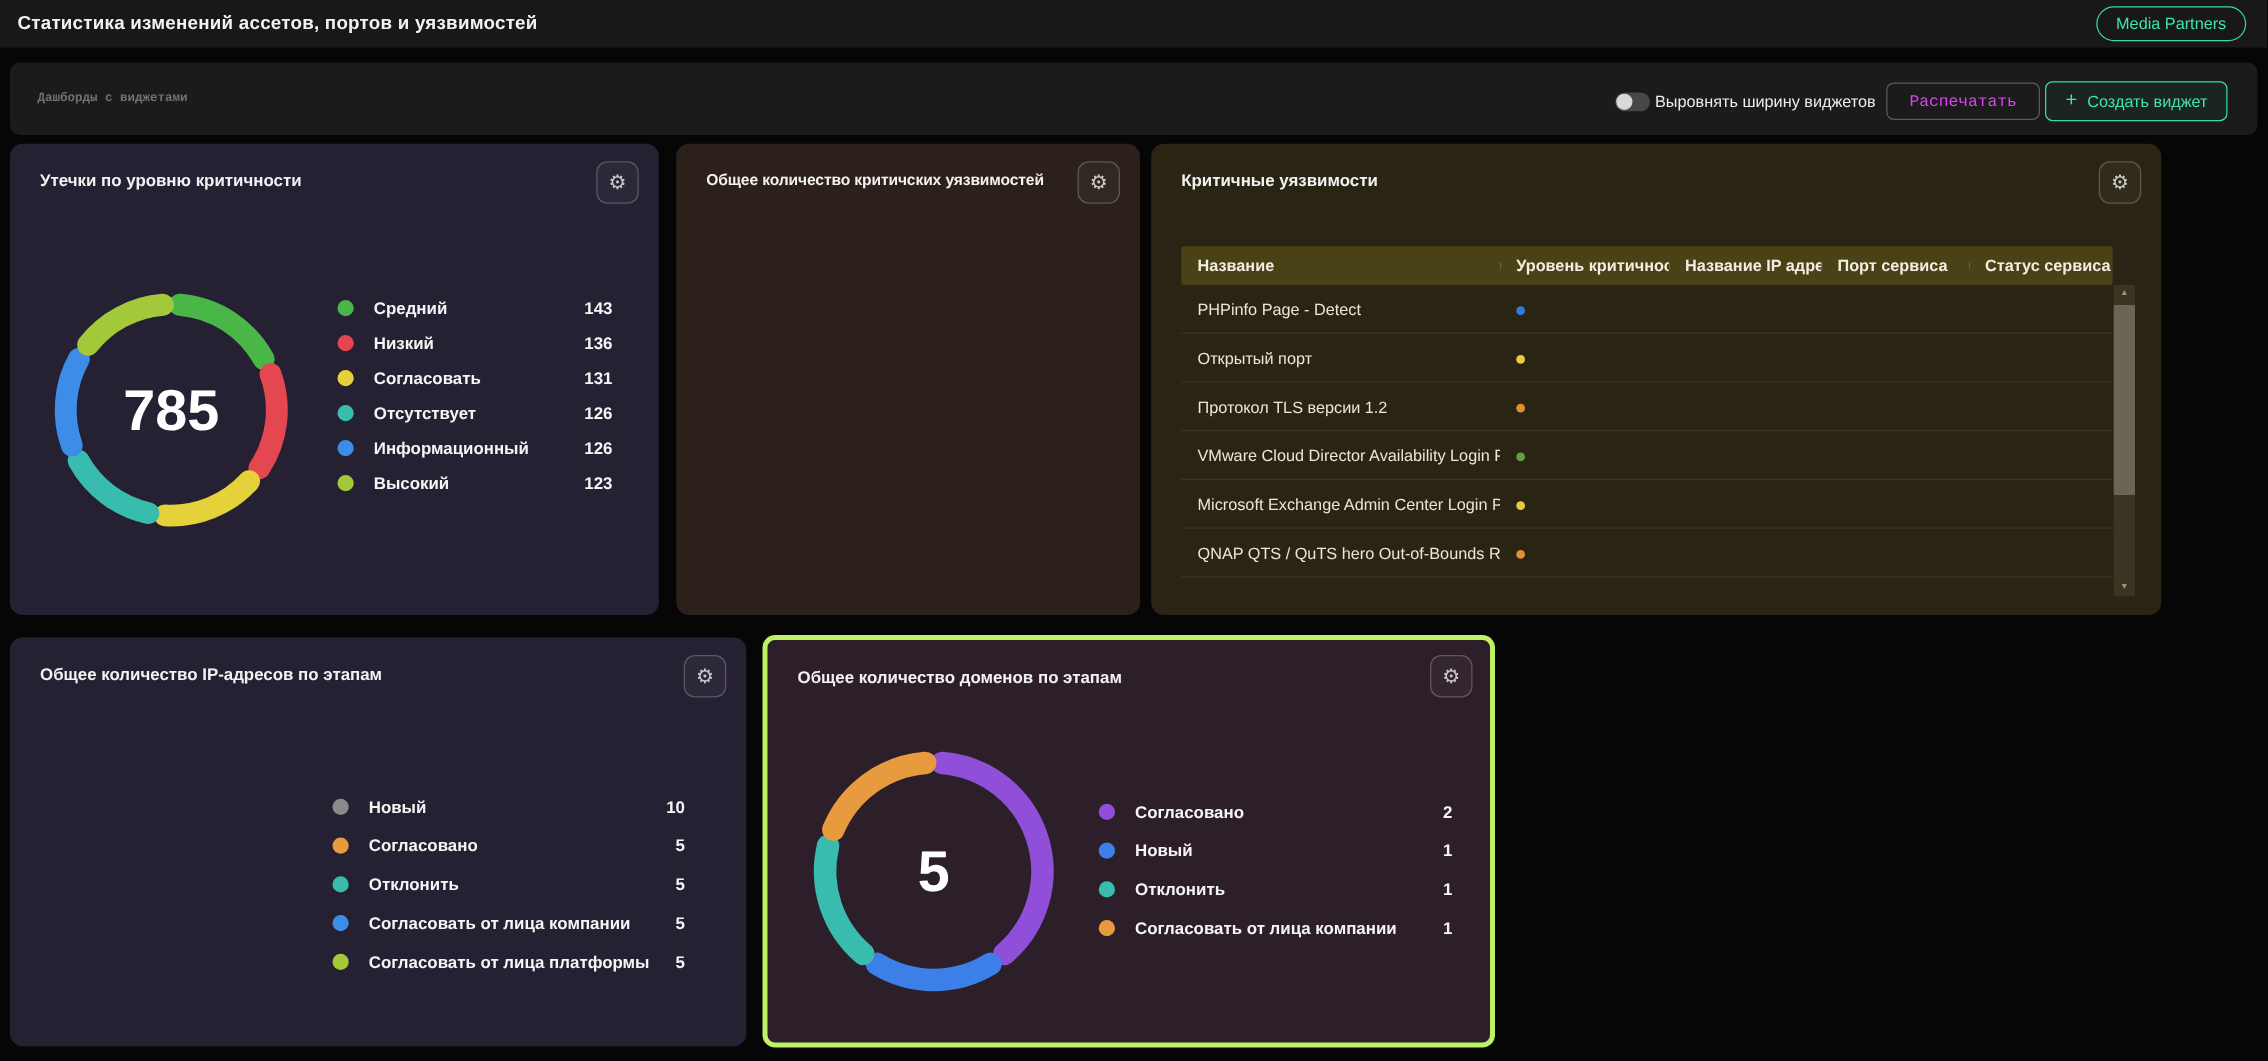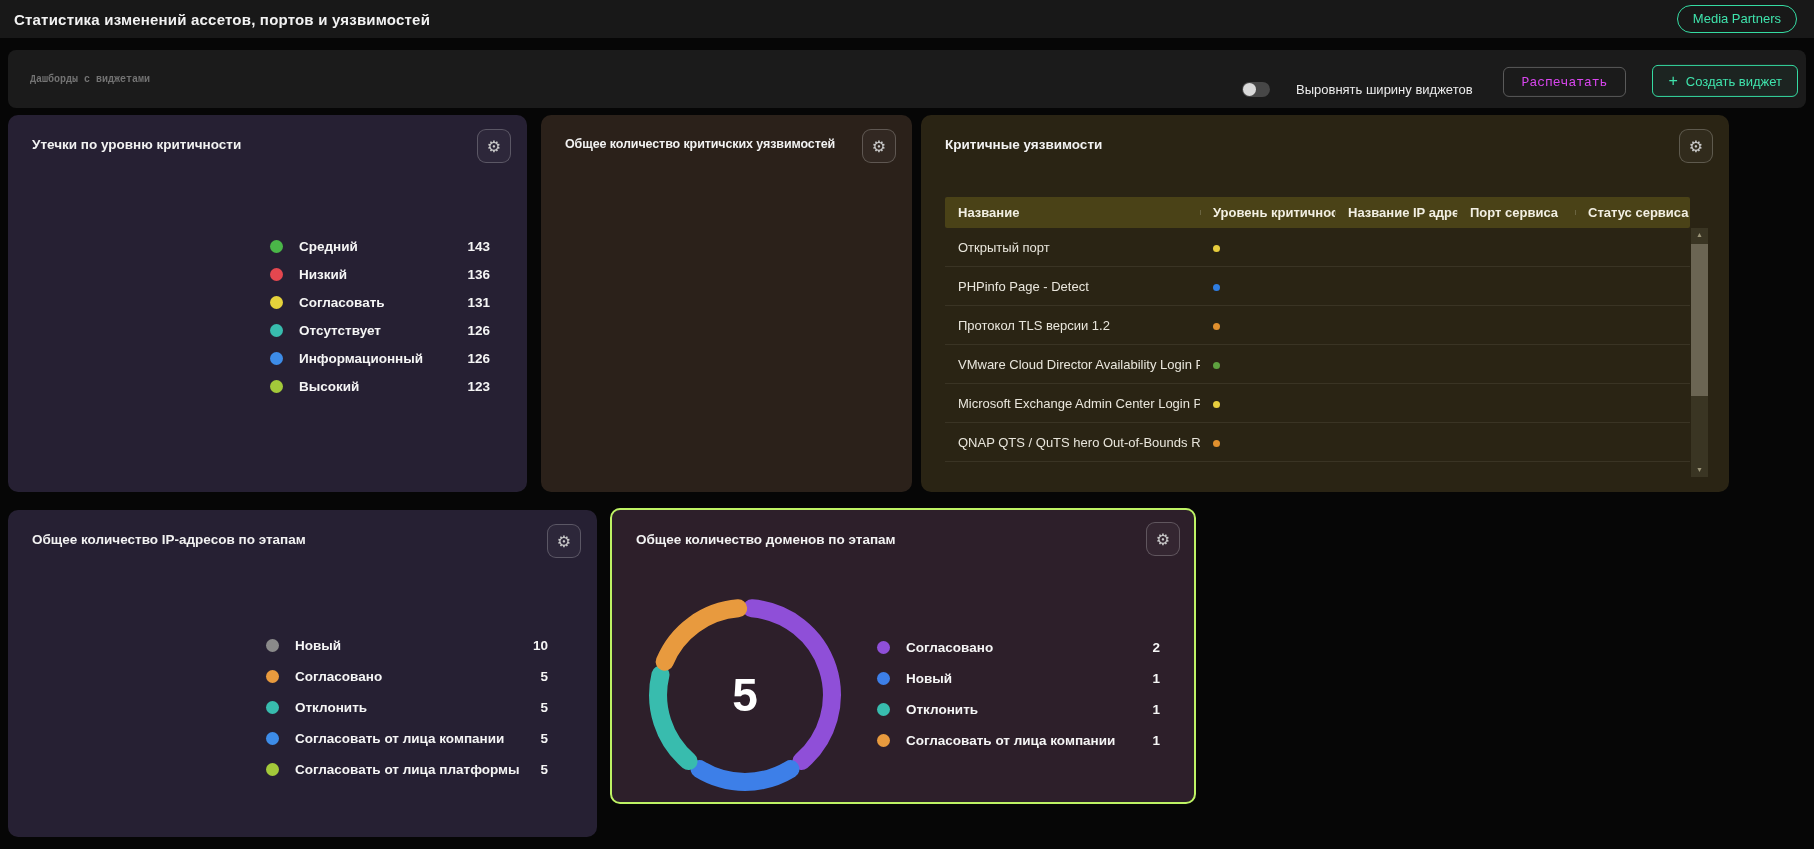--- a/index.html
+++ b/index.html
@@ -14,40 +14,40 @@
     font-size:15px; font-weight:bold; color:#f2f2f2; letter-spacing:.2px; white-space:nowrap; }
   .media-partners-btn { position:absolute; right:17px; top:5px; height:28px; padding:0 15px;
     border:1px solid #35dba2; border-radius:15px; background:transparent;
     color:#3fe3ac; font-size:13px; line-height:26px; font-family:inherit; cursor:pointer; }
 
   
   .toolbar { position:absolute; left:8px; top:50px; width:1798px; height:58px;
     background:#1b1b1b; border-radius:8px; }
   .toolbar-title { position:absolute; left:22px; top:50%; transform:translateY(-50%);
     font-size:10px; font-weight:bold; color:#737373;font-family:Liberation Mono, monospace; }
-  .toolbar-right { position:absolute; right:8px; top:50%; transform:translateY(-44%);
-    display:flex; align-items:flex-end; gap:26px; }
+  .toolbar-right { position:absolute; right:24px; top:50%; transform:translateY(-44%);
+    display:flex; align-items:center; gap:4px; }
   .switch { width:28px; height:15px; border-radius:8px; background:#474747; position:relative; cursor:pointer; }
   .switch .knob { position:absolute; left:1px; top:1px; width:13px; height:13px; border-radius:50%; background:#d9d9d9; }
   .toggle-label { font-size:13px; color:#ececec; margin-right:4px; white-space:nowrap; }
   .print-btn { height:30px; padding:0 18px; background:transparent; border:1px solid #5a5a5a;
     border-radius:6px; color:#d946ef; font-size:13px; font-family:Liberation Mono, monospace; cursor:pointer; }
   .create-btn { height:32px; padding:0 15px; background:rgba(53,219,162,0.05); border:1px solid #35dba2;
     border-radius:6px; color:#3fe3ac; font-size:13px; font-family:inherit; cursor:pointer;
     display:flex; align-items:center; gap:8px; }
   .create-btn .plus { font-size:16px; line-height:1; font-weight:normal; }
 
   
   .widget { position:absolute; border-radius:10px; overflow:hidden; }
   #w1 { left:8px;   top:115px; width:519px; height:377px; background:#262033; }
   #w2 { left:541px; top:115px; width:371px; height:377px; background:#2b211a; }
   #w3 { left:921px; top:115px; width:808px; height:377px; background:#2a2414; }
   #w4 { left:8px;   top:510px; width:589px; height:327px; background:#262033; }
-  #w5 { left:610px; top:508px; width:586px; height:296px; background:#2d1f2a;
-        border:2px solid #bef264; box-sizing:border-box; }
+  #w5 { left:610px; top:508px; width:586px; height:330px; background:#2d1f2a;
+        border:4px solid #bef264; box-sizing:border-box; }
   .widget-title { position:absolute; left:24px; top:22px; font-size:13.5px; font-weight:bold;
     color:#f2f2f2; white-space:nowrap; }
   #w2 .widget-title { font-size:12.5px; letter-spacing:-.1px; }
   .gear-btn { position:absolute; right:16px; top:14px; width:34px; height:34px;
     border:1px solid rgba(255,255,255,0.22); border-radius:9px; background:rgba(255,255,255,0.035);
     color:#c9c9c9; font-size:16px; display:flex; align-items:center; justify-content:center; cursor:pointer; }
   #w5 .gear-btn { right:14px; top:12px; }
 
   
   .donut { position:absolute; }
@@ -116,20 +116,31 @@
       <span>Создать виджет</span>
     </button>
   </div>
 </div>
 
 <div class="widget" id="w1">
   <div class="widget-title">Утечки по уровню критичности</div>
   <button class="gear-btn">
     <span>⚙</span>
   </button>
+  <div class="donut">
+      <svg viewBox="0 0 200 200">
+        <path d="M 106.43364584968329 18.25277863388351 A 82 82 0 0 1 171.7739891587657 60.34530947999486" fill="none" stroke="#4ab648" stroke-width="17" stroke-linecap="round"></path>
+        <path d="M 177.09369254794763 72.06145012133722 A 82 82 0 0 1 168.41886084188405 145.19800306538892" fill="none" stroke="#e4474f" stroke-width="17" stroke-linecap="round"></path>
+        <path d="M 160.50598569990927 155.34460854033006 A 82 82 0 0 1 94.95762533537864 181.8448193702056" fill="none" stroke="#e5d23b" stroke-width="17" stroke-linecap="round"></path>
+        <path d="M 82.21635480034873 180.04837264687472 A 82 82 0 0 1 28.067886822812966 139.3671321518898" fill="none" stroke="#38bcae" stroke-width="17" stroke-linecap="round"></path>
+        <path d="M 22.79511424217354 127.62979578500293 A 82 82 0 0 1 28.345358384815825 60.130057248605" fill="none" stroke="#3d8ce8" stroke-width="17" stroke-linecap="round"></path>
+        <path d="M 35.46457909265854 49.41166687553073 A 82 82 0 0 1 93.56635415031667 18.25277863388351" fill="none" stroke="#a3c93a" stroke-width="17" stroke-linecap="round"></path>
+      </svg>
+    <div class="donut-value">785</div>
+  </div>
   <div class="legend">
       <div class="legend-row">
         <span class="legend-dot" style="background: rgb(74, 182, 72);"></span>
         <span class="legend-label">Средний</span>
         <span class="legend-value">143</span>
       </div>
       <div class="legend-row">
         <span class="legend-dot" style="background: rgb(228, 71, 79);"></span>
         <span class="legend-label">Низкий</span>
         <span class="legend-value">136</span>
@@ -172,29 +183,29 @@
   <div class="vtable">
     <div class="thead">
         <div class="th" style="width: 255px;">Название</div>
         <div class="th" style="width: 135px;">Уровень критичности</div>
         <div class="th" style="width: 122px;">Название IP адреса</div>
         <div class="th" style="width: 118px;">Порт сервиса</div>
         <div class="th" style="width: 115px;">Статус сервиса</div>
       </div>
     <div class="tbody">
         <div class="trow">
+          <div class="td" style="width: 255px;">PHPinfo Page - Detect</div>
+          <div style="width: 135px;"><span class="sev-dot" style="background: rgb(47, 125, 225);"></span></div>
+          <div class="td" style="width: 122px;"></div>
+          <div class="td" style="width: 118px;"></div>
+          <div class="td" style="width: 115px;"></div>
+        </div>
+        <div class="trow">
           <div class="td" style="width: 255px;">Открытый порт</div>
           <div style="width: 135px;"><span class="sev-dot" style="background: rgb(231, 205, 61);"></span></div>
-          <div class="td" style="width: 122px;"></div>
-          <div class="td" style="width: 118px;"></div>
-          <div class="td" style="width: 115px;"></div>
-        </div>
-        <div class="trow">
-          <div class="td" style="width: 255px;">PHPinfo Page - Detect</div>
-          <div style="width: 135px;"><span class="sev-dot" style="background: rgb(47, 125, 225);"></span></div>
           <div class="td" style="width: 122px;"></div>
           <div class="td" style="width: 118px;"></div>
           <div class="td" style="width: 115px;"></div>
         </div>
         <div class="trow">
           <div class="td" style="width: 255px;">Протокол TLS версии 1.2</div>
           <div style="width: 135px;"><span class="sev-dot" style="background: rgb(224, 144, 46);"></span></div>
           <div class="td" style="width: 122px;"></div>
           <div class="td" style="width: 118px;"></div>
           <div class="td" style="width: 115px;"></div>

